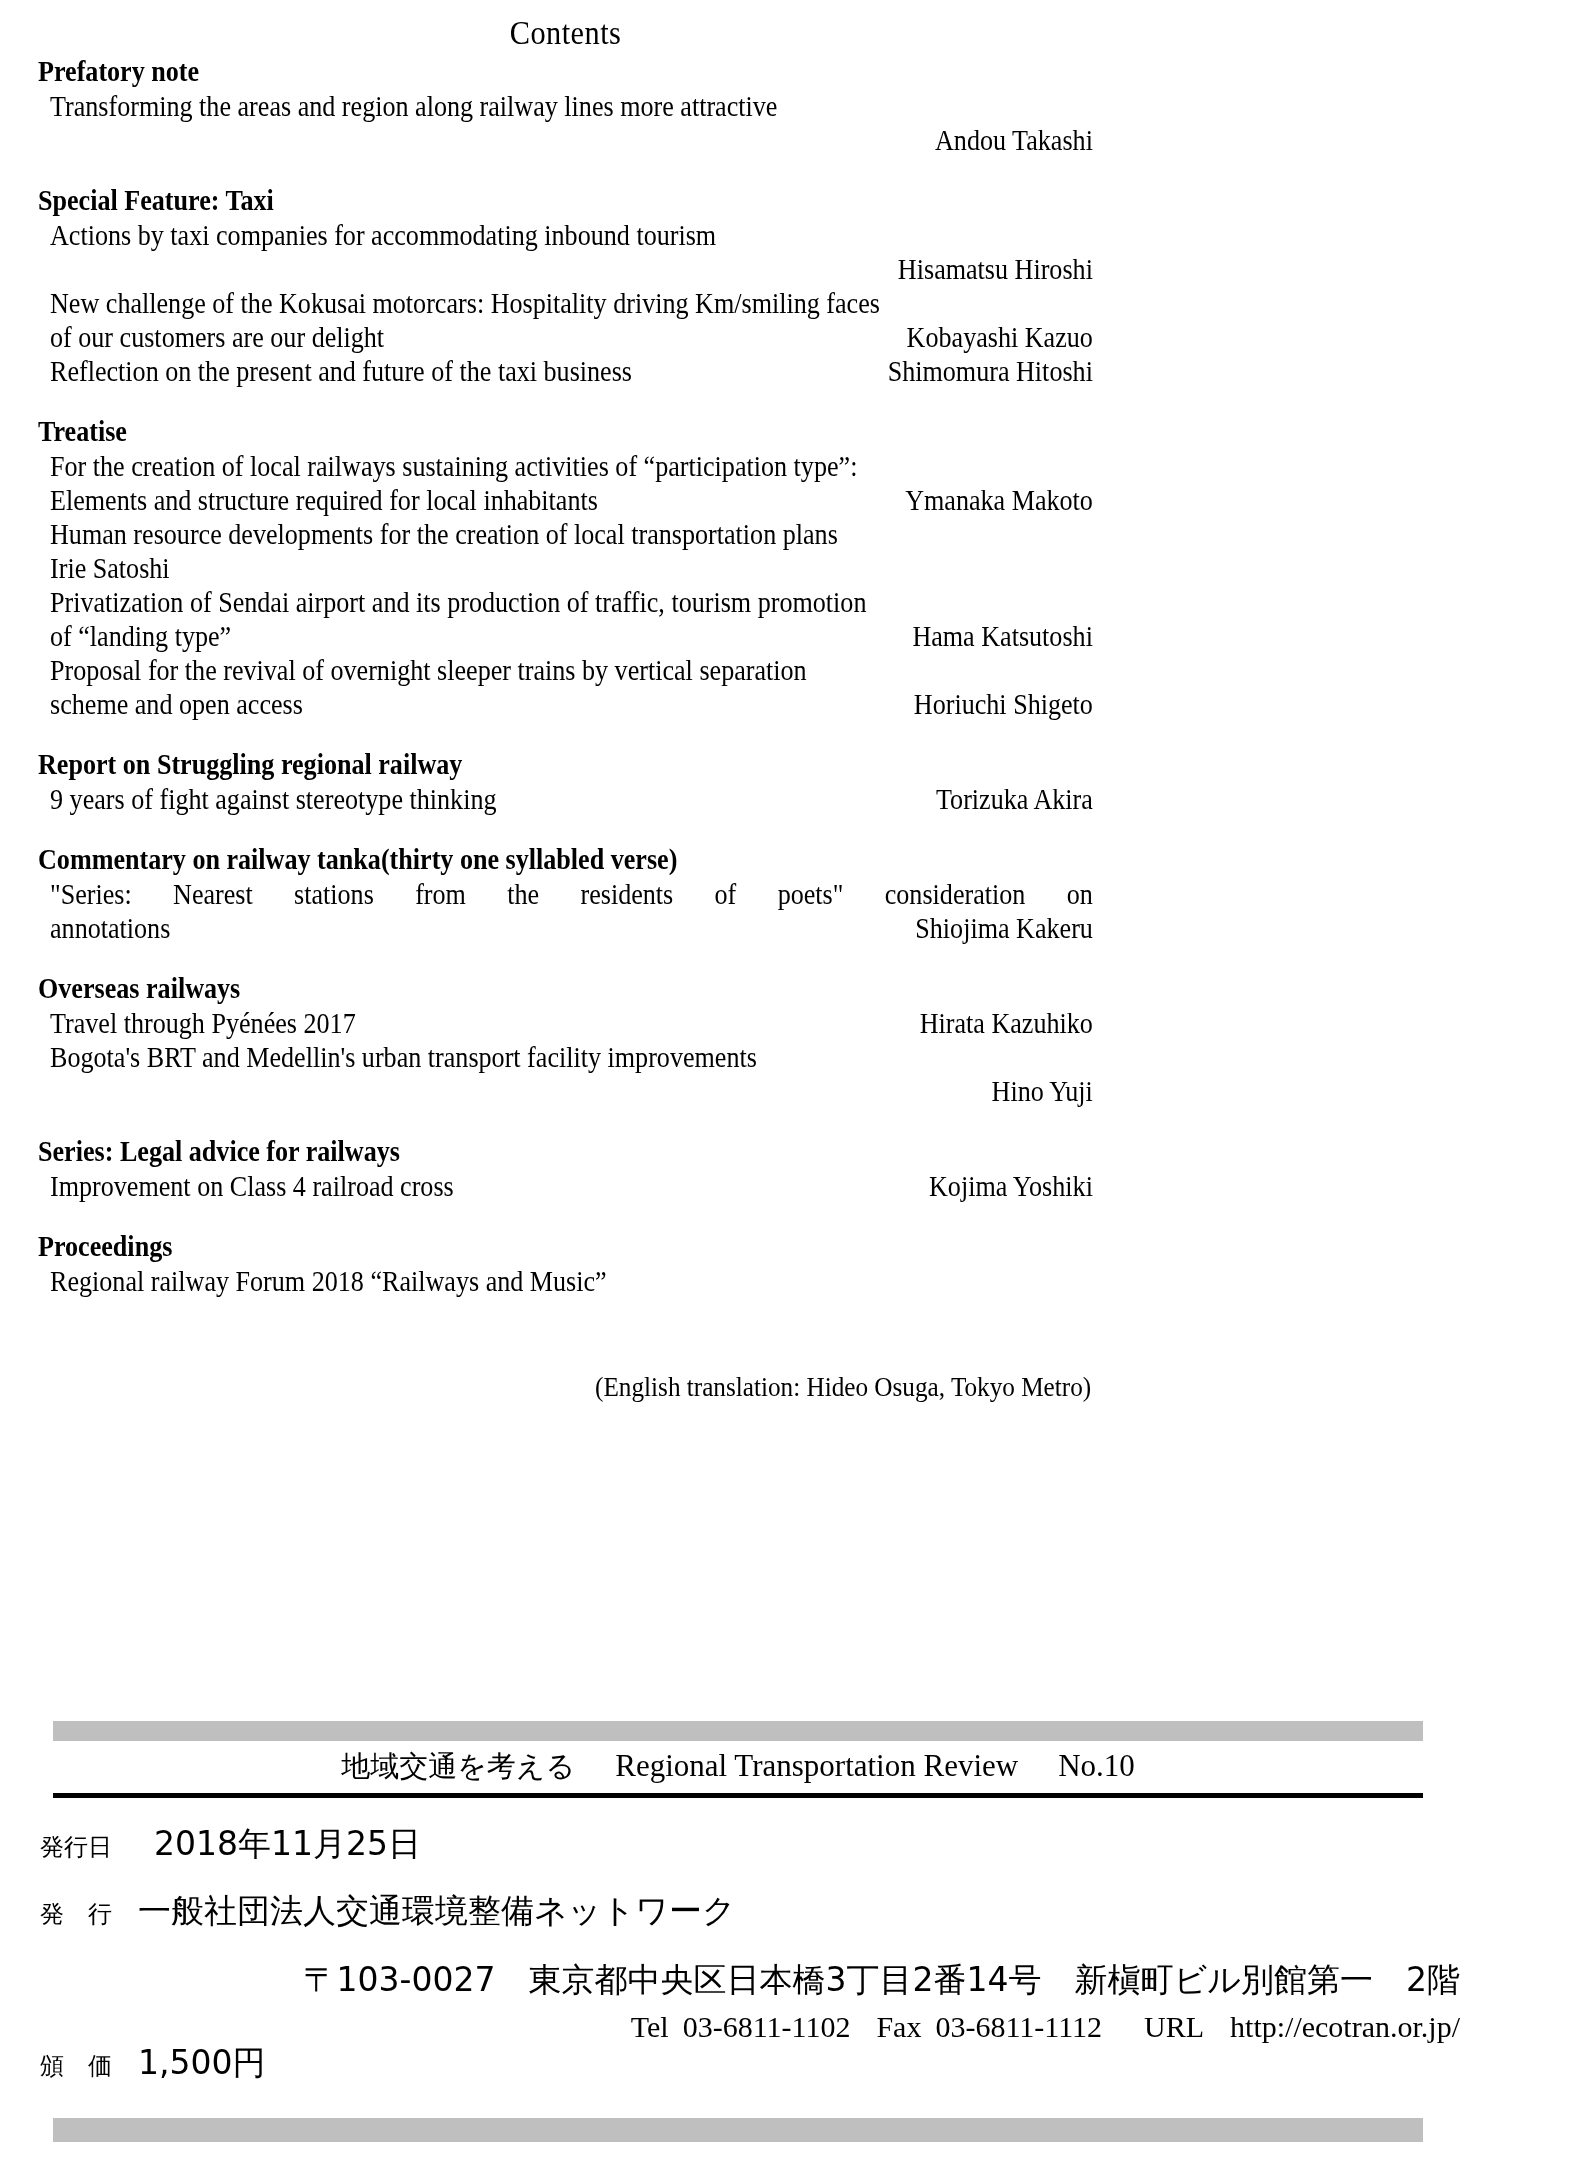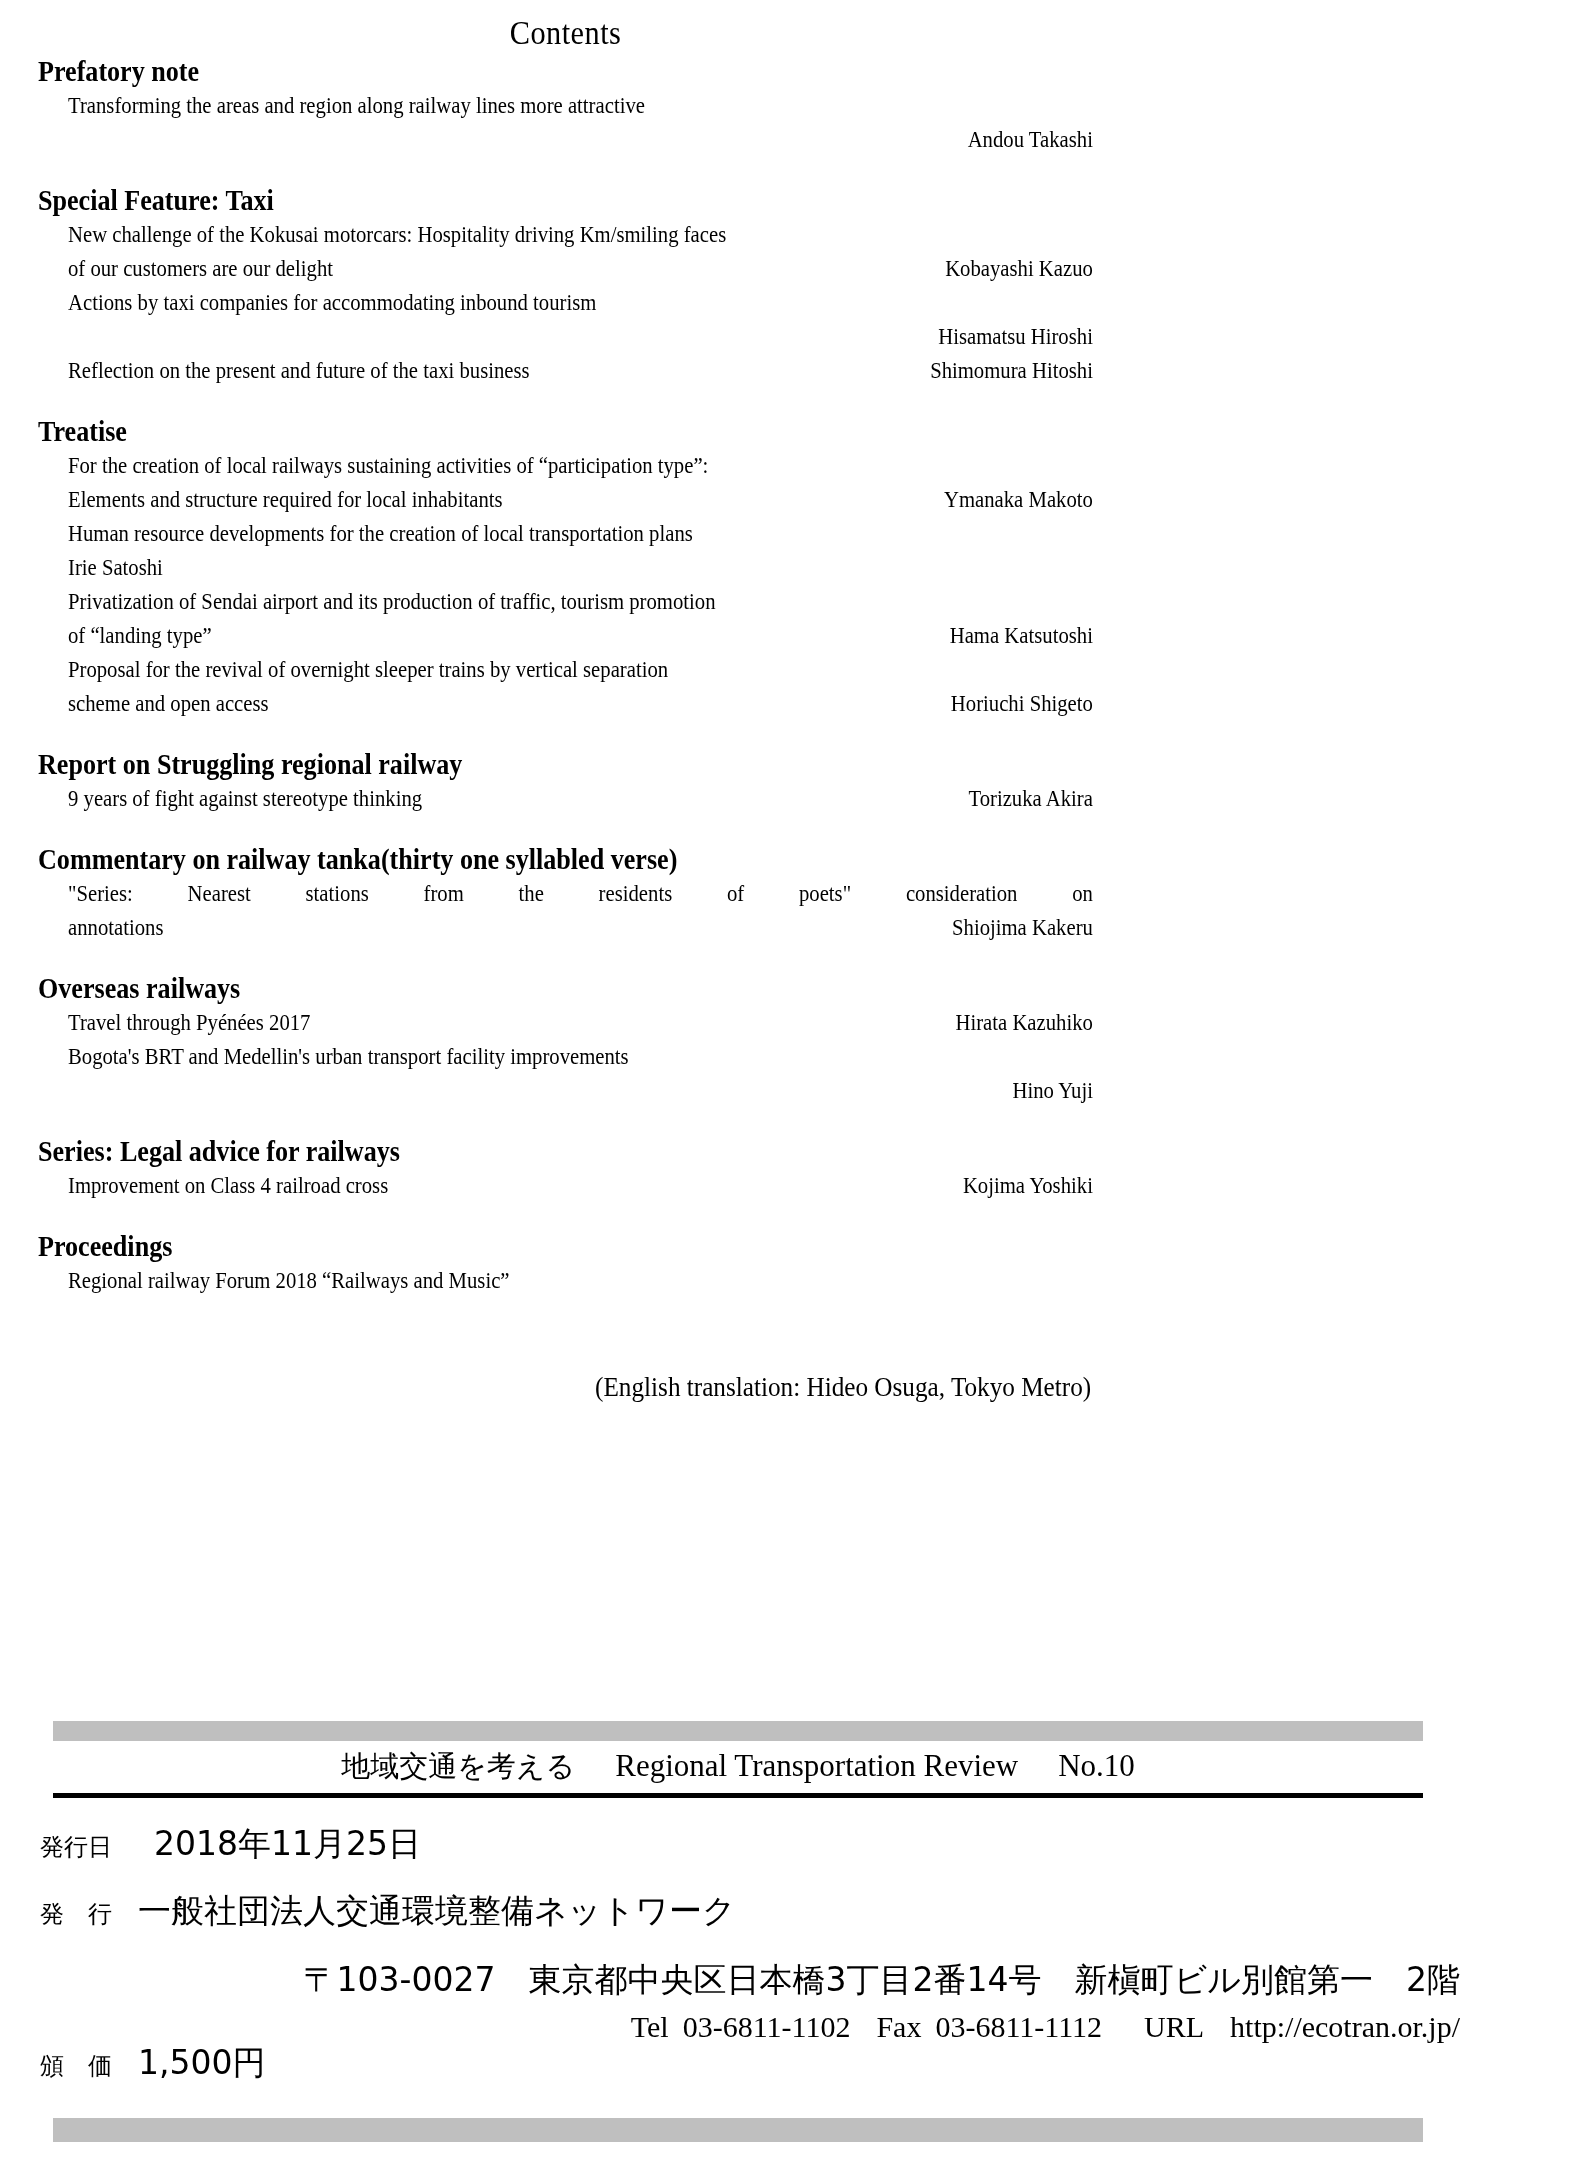--- a/index.html
+++ b/index.html
@@ -53,22 +53,22 @@
     font-size: 29px;
     line-height: 35px;
     font-weight: bold;
     transform: scaleX(0.9);
     transform-origin: left top;
     white-space: nowrap;
     margin: 0;
   }
 
   .entry {
-    margin-left: 30px;
-    font-size: 23px;
+    margin-left: 12px;
+    font-size: 29px;
     line-height: 34px;
   }
 
   .ln {
     display: block;
     position: relative;
     white-space: nowrap;
     transform: scaleX(0.9);
     transform-origin: left top;
     width: 111.1%;
@@ -187,29 +187,29 @@
       <div class="entry">
         <span class="ln">Transforming the areas and region along railway lines more attractive</span>
         <span class="ln author-right">Andou Takashi</span>
       </div>
     </div>
     <div class="section-gap"></div>
 
     <div class="section">
       <div class="sec-head">Special Feature: Taxi</div>
       <div class="entry">
+        <span class="ln">Actions by taxi companies for accommodating inbound tourism</span>
+        <span class="ln author-right">Hisamatsu Hiroshi</span>
+      </div>
+      <div class="entry">
         <span class="ln">New challenge of the Kokusai motorcars: Hospitality driving Km/smiling faces</span>
         <span class="ln row">
           <span class="t">of our customers are our delight</span>
           <span class="t">Kobayashi Kazuo</span>
         </span>
-      </div>
-      <div class="entry">
-        <span class="ln">Actions by taxi companies for accommodating inbound tourism</span>
-        <span class="ln author-right">Hisamatsu Hiroshi</span>
       </div>
       <div class="entry">
         <span class="ln row">
           <span class="t">Reflection on the present and future of the taxi business</span>
           <span class="t">Shimomura Hitoshi</span>
         </span>
       </div>
     </div>
     <div class="section-gap"></div>
 

